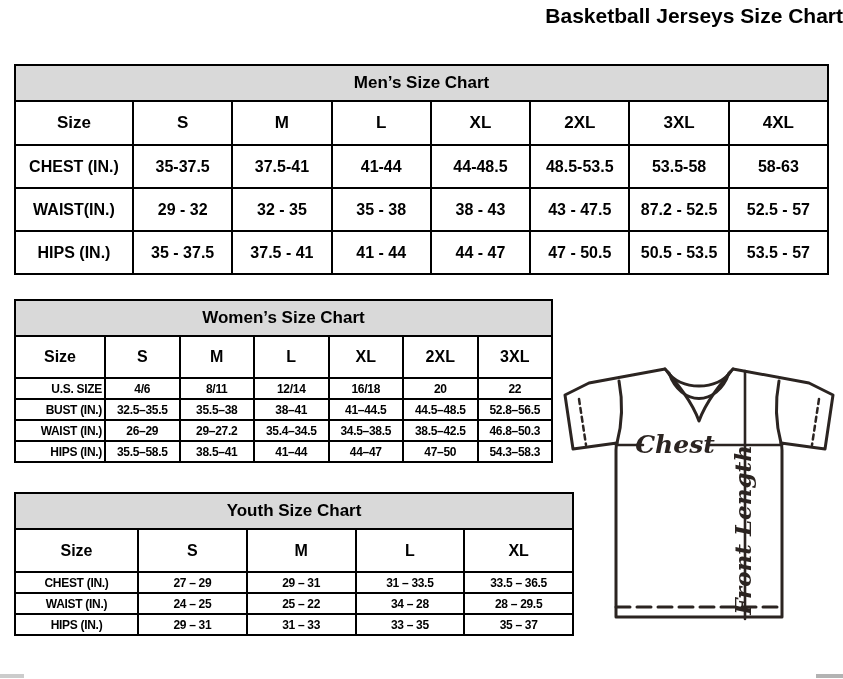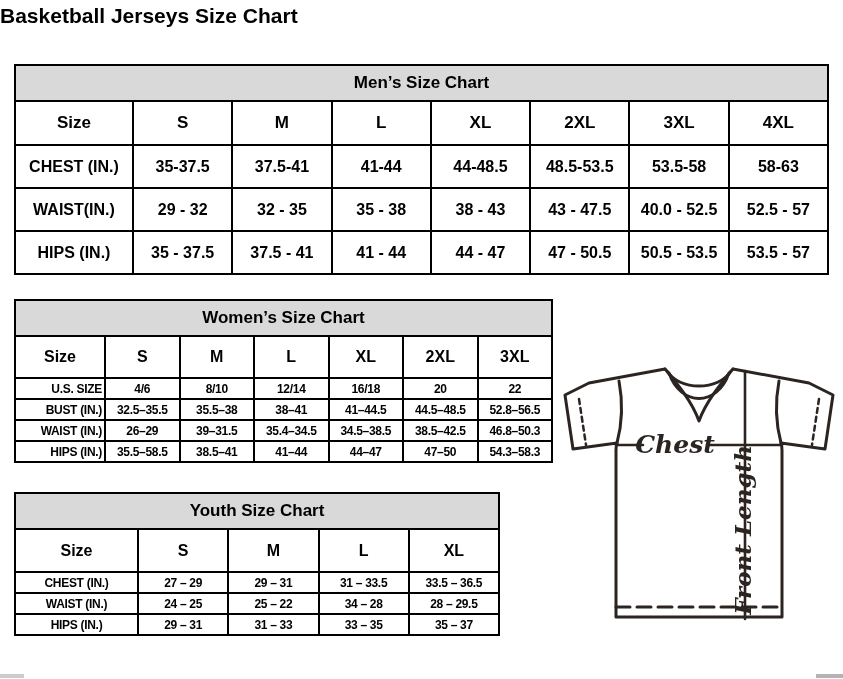--- a/index.html
+++ b/index.html
@@ -1,21 +1,21 @@
 <!DOCTYPE html>
 <html><head>
 <meta charset="utf-8">
 <style>
   html,body{margin:0;padding:0;}
   body{
     width:843px;height:679px;position:relative;background:#fff;
     font-family:"Liberation Sans",sans-serif;color:#000;overflow:hidden;
   }
   .page-title{
-    position:absolute;top:4px;left:0;width:100%;text-align:left;
+    position:absolute;top:4px;left:0;width:100%;text-align:right;
     font-size:21px;font-weight:bold;letter-spacing:0px;
   }
   table.tbl{
     position:absolute;border-collapse:collapse;table-layout:fixed;
     background:#fff;font-weight:bold;text-align:center;
   }
   table.tbl td{border:2px solid #000;padding:0 2px;vertical-align:middle;overflow:hidden;}
   tr.hdr td{background:#d9d9d9;font-size:17px;}
   
   .mens{left:14px;top:64px;width:815px;}
@@ -23,21 +23,21 @@
   .mens tr.sizes td{height:42px;font-size:17px;}
   .mens tr.vals td{height:41px;font-size:16px;}
   .mens td.lbl{font-size:14px;}
   
   .womens{left:14px;top:299px;width:539px;}
   .womens tr.hdr td{height:34px;}
   .womens tr.sizes td{height:40px;font-size:16px;}
   .womens tr.vals td{height:19px;font-size:12px;letter-spacing:-0.3px;}
   .womens td.lbl{font-size:11px;text-align:right;}
   
-  .youth{left:14px;top:492px;width:486px;}
+  .youth{left:14px;top:492px;width:560px;}
   .youth tr.hdr td{height:34px;}
   .youth tr.sizes td{height:41px;font-size:16px;}
   .youth tr.vals td{height:19px;font-size:12px;letter-spacing:-0.3px;}
   .youth td.lbl{font-size:11px;}
   
   .jersey{position:absolute;left:555px;top:355px;width:288px;height:290px;}
   .jersey text{
     font-family:"DejaVu Serif","Liberation Serif",serif;
     font-style:italic;font-weight:bold;fill:#2b2421;
   }
@@ -86,21 +86,21 @@
     <td>53.5-58</td>
     <td>58-63</td>
   </tr>
   <tr class="vals">
     <td class="lbl">WAIST(IN.)</td>
     <td>29 - 32</td>
     <td>32 - 35</td>
     <td>35 - 38</td>
     <td>38 - 43</td>
     <td>43 - 47.5</td>
-    <td>40.0 - 52.5</td>
+    <td>87.2 - 52.5</td>
     <td>52.5 - 57</td>
   </tr>
   <tr class="vals">
     <td class="lbl">HIPS (IN.)</td>
     <td>35 - 37.5</td>
     <td>37.5 - 41</td>
     <td>41 - 44</td>
     <td>44 - 47</td>
     <td>47 - 50.5</td>
     <td>50.5 - 53.5</td>
@@ -128,39 +128,39 @@
     <td>S</td>
     <td>M</td>
     <td>L</td>
     <td>XL</td>
     <td>2XL</td>
     <td>3XL</td>
   </tr>
   <tr class="vals">
     <td class="lbl">U.S. SIZE</td>
     <td>4/6</td>
-    <td>8/10</td>
+    <td>8/11</td>
     <td>12/14</td>
     <td>16/18</td>
     <td>20</td>
     <td>22</td>
   </tr>
   <tr class="vals">
     <td class="lbl">BUST (IN.)</td>
     <td>32.5–35.5</td>
     <td>35.5–38</td>
     <td>38–41</td>
     <td>41–44.5</td>
     <td>44.5–48.5</td>
     <td>52.8–56.5</td>
   </tr>
   <tr class="vals">
     <td class="lbl">WAIST (IN.)</td>
     <td>26–29</td>
-    <td>39–31.5</td>
+    <td>29–27.2</td>
     <td>35.4–34.5</td>
     <td>34.5–38.5</td>
     <td>38.5–42.5</td>
     <td>46.8–50.3</td>
   </tr>
   <tr class="vals">
     <td class="lbl">HIPS (IN.)</td>
     <td>35.5–58.5</td>
     <td>38.5–41</td>
     <td>41–44</td>

